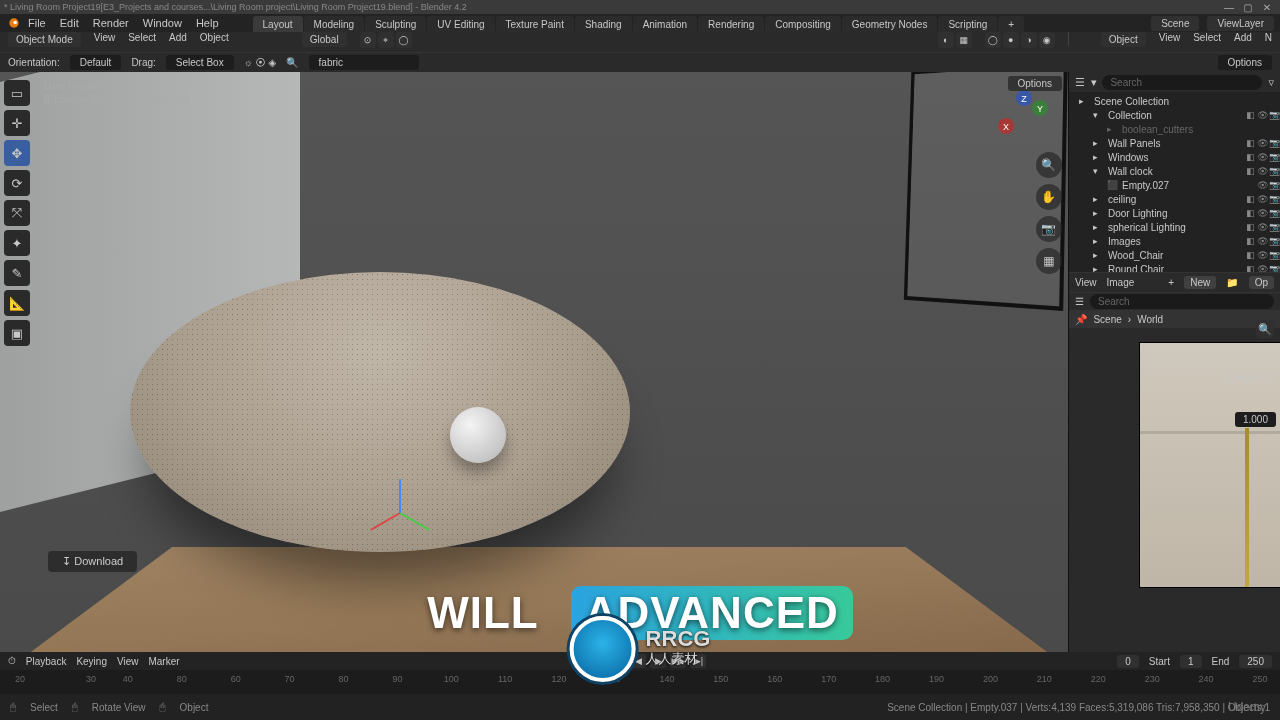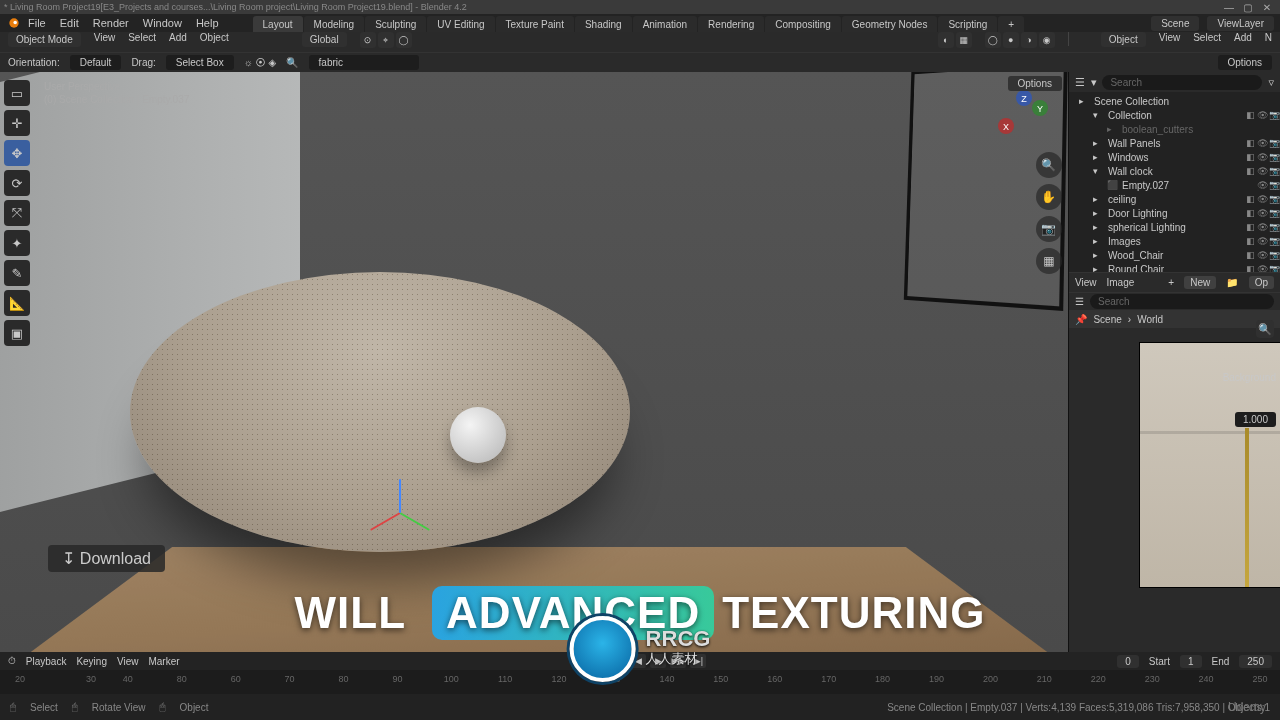--- a/index.html
+++ b/index.html
@@ -94,28 +94,28 @@
   .timeline .hdr .fld{background:#303030;padding:1px 8px;border-radius:3px;}
   .timeline .ruler{flex:1;position:relative;background:#1c1c1c;}
   .timeline .tick{position:absolute;top:4px;font-size:9px;color:#666;transform:translateX(-50%);}
 
   
   .status { position:absolute; left:0; right:0; bottom:0; height:26px; background:#222; display:flex; align-items:center; font-size:10px; padding:0 10px; gap:14px; color:#888; }
   .status .spacer{flex:1;}
   .watermark{position:absolute;right:14px;bottom:6px;font-size:12px;color:#777;}
 
   
-  .caption { position:absolute; left:0; right:0; bottom:80px; display:flex; justify-content:center; align-items:center; gap:8px; font-size:44px; font-weight:800; color:#fff; letter-spacing:1px; text-shadow:0 2px 6px rgba(0,0,0,.6); pointer-events:none;}
+  .caption { position:absolute; left:0; right:0; bottom:80px; display:flex; justify-content:center; align-items:center; gap:14px; font-size:44px; font-weight:800; color:#fff; letter-spacing:1px; text-shadow:0 2px 6px rgba(0,0,0,.6); pointer-events:none;}
   .caption .hl{background:linear-gradient(90deg,#2aa3e0,#38c99a);border-radius:10px;padding:2px 14px;margin-left:18px;}
   .logo-badge{position:absolute;left:50%;bottom:38px;transform:translateX(-50%);display:flex;align-items:center;gap:10px;pointer-events:none;}
   .logo-badge .circle{width:66px;height:66px;border-radius:50%;background:radial-gradient(circle at 50% 40%,#2bb4e8,#0763a0);border:4px solid #fff;box-shadow:0 0 0 3px #0f4366;}
   .logo-badge .txt{color:#ddd;font-weight:700;font-size:22px;line-height:20px;text-shadow:0 1px 3px #000;}
 
   
-  .dl{position:absolute;left:48px;bottom:80px;background:rgba(40,40,40,.85);padding:4px 14px;border-radius:4px;font-size:16px;color:#ccc;}
+  .dl{position:absolute;left:48px;bottom:80px;background:rgba(40,40,40,.85);padding:4px 14px;border-radius:4px;font-size:11px;color:#ccc;}
 </style>
 </head>
 <body>
 
 <div class="titlebar">
   <span>* Living Room Project19[E3_Projects and courses...\Living Room project\Living Room Project19.blend] - Blender 4.2</span>
   <span class="spacer"></span>
   <span class="winbtn">—</span>
   <span class="winbtn">▢</span>
   <span class="winbtn close">✕</span>
@@ -470,21 +470,20 @@
   <span>🖱</span>
   <span>Object</span>
   <span class="spacer"></span>
   <span>Scene Collection | Empty.037 | Verts:4,139   Faces:5,319,086   Tris:7,958,350 | Objects:1</span>
 </div>
 <div class="watermark">Udemy</div>
 
 <div class="caption">
   <span>WILL</span>
   <span class="hl">ADVANCED</span>
-  <span>TEXTURING</span>
 </div>
 <div class="logo-badge">
   <div class="circle"></div>
   <div class="txt">
     <div>RRCG</div>
     <div style="font-size:13px;font-weight:400;">人人素材</div>
   </div>
 </div>
 
 </body></html>

